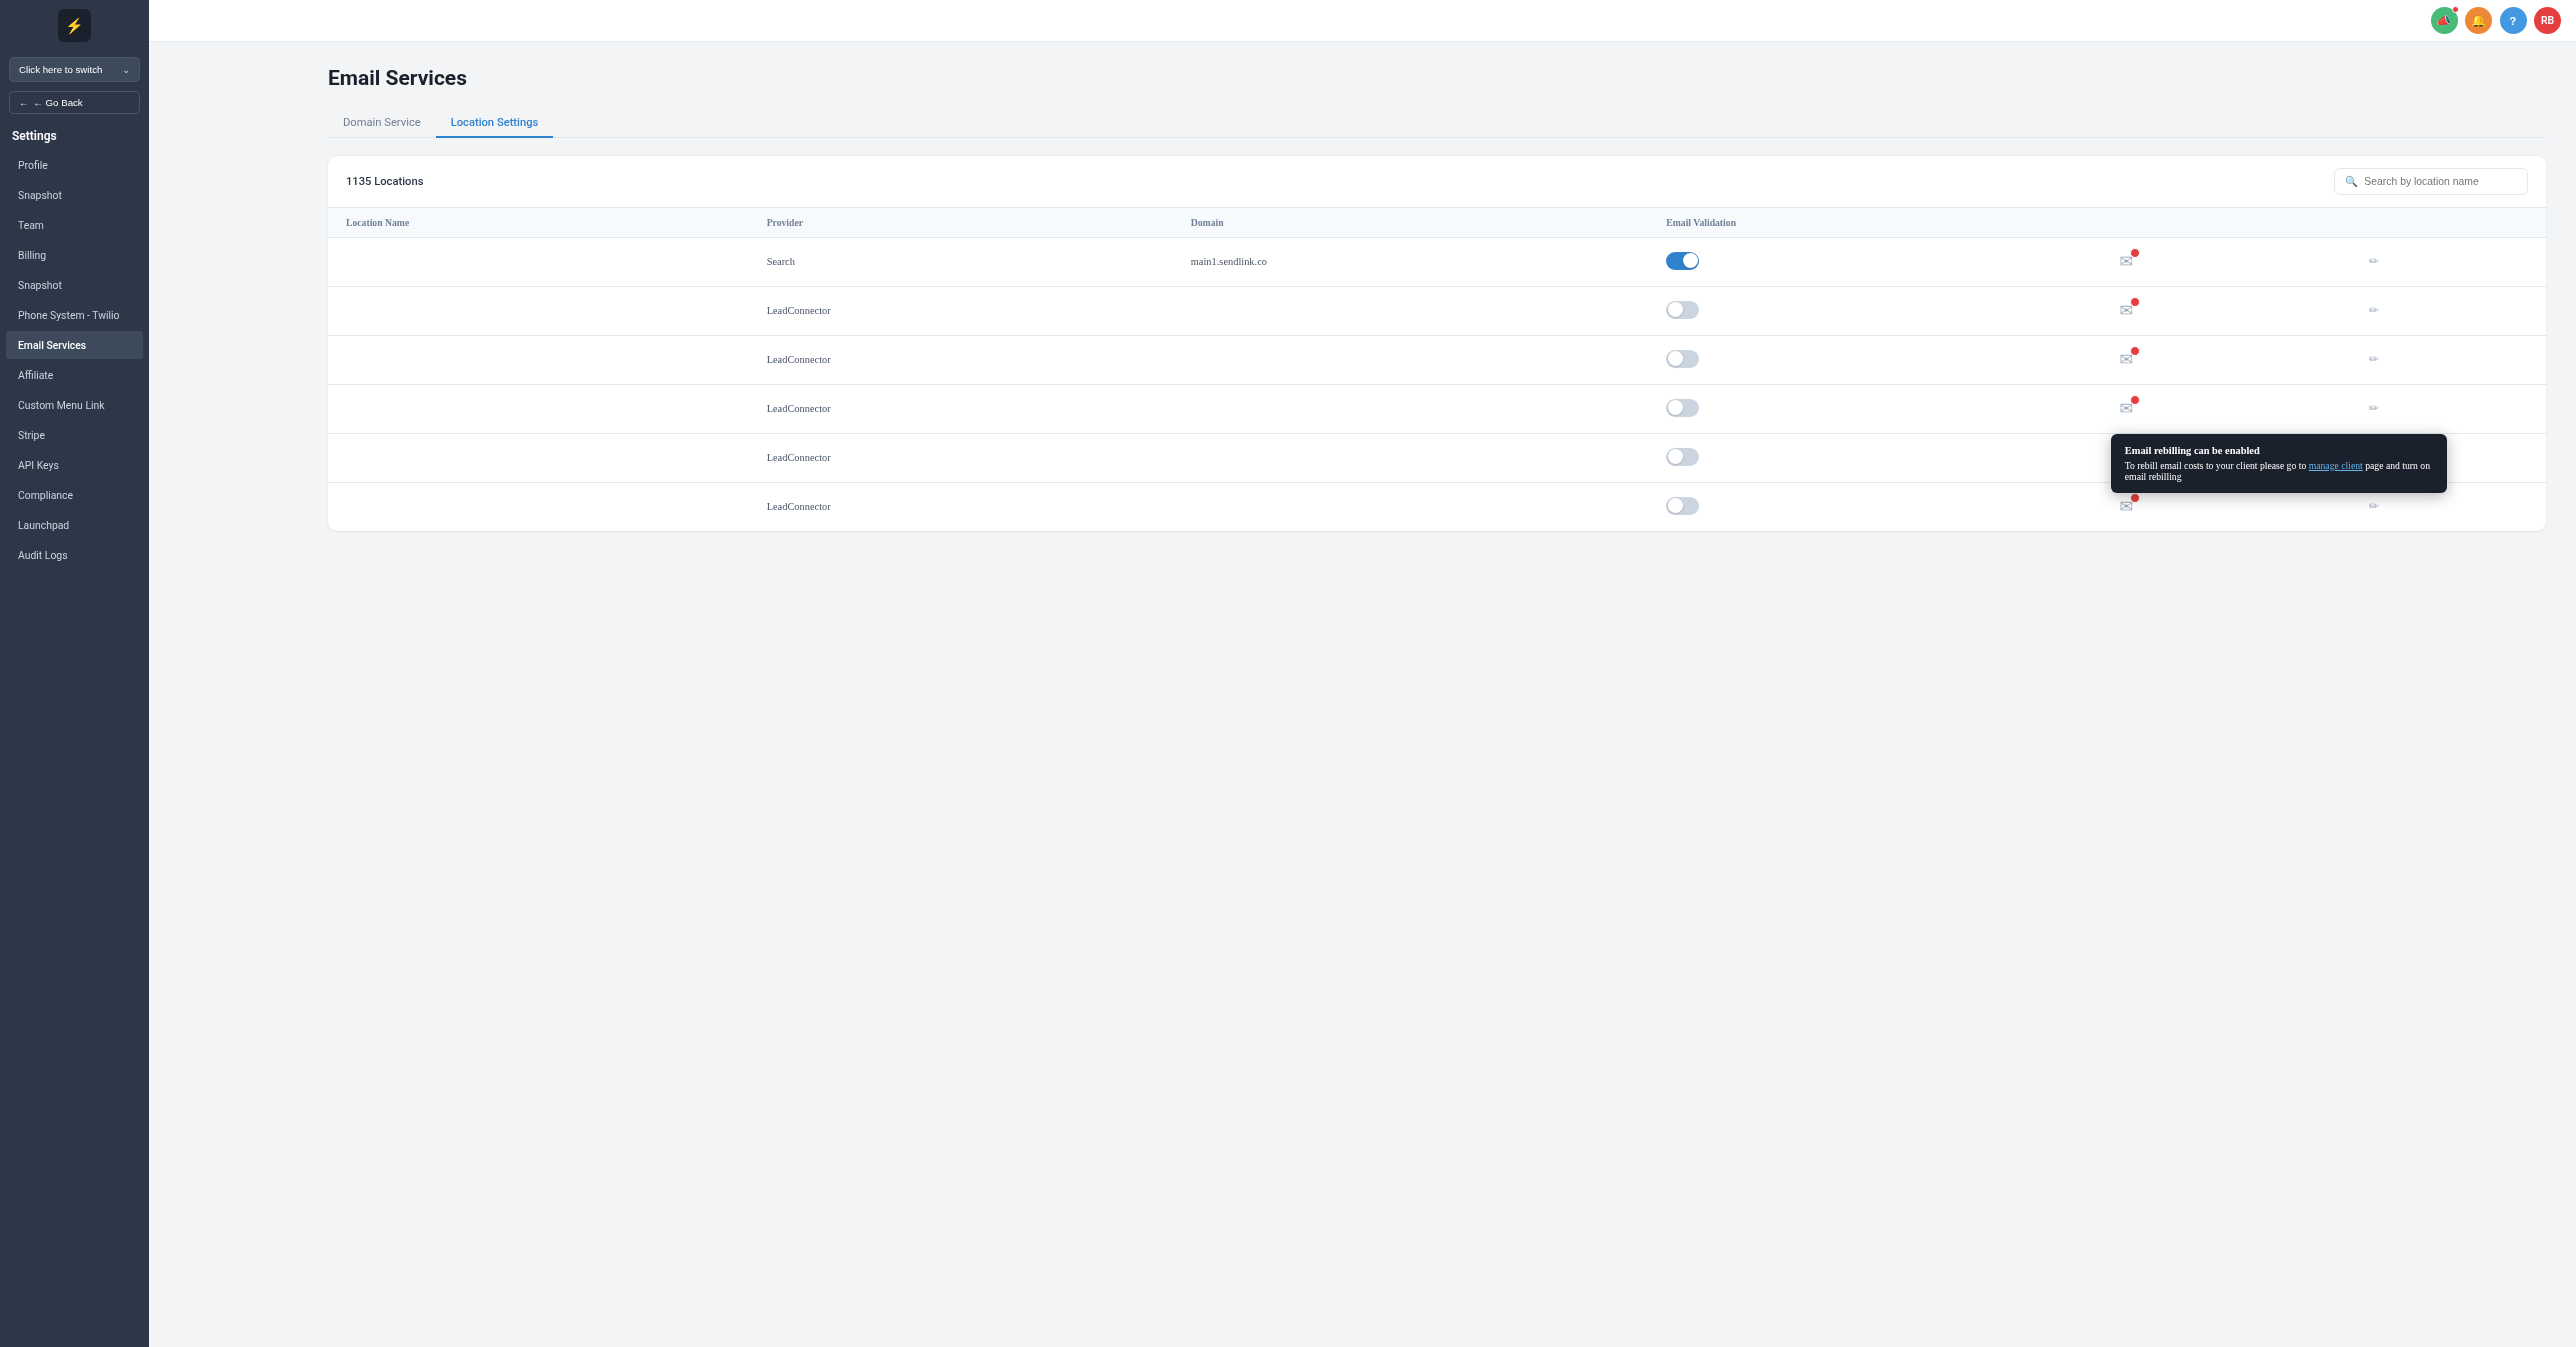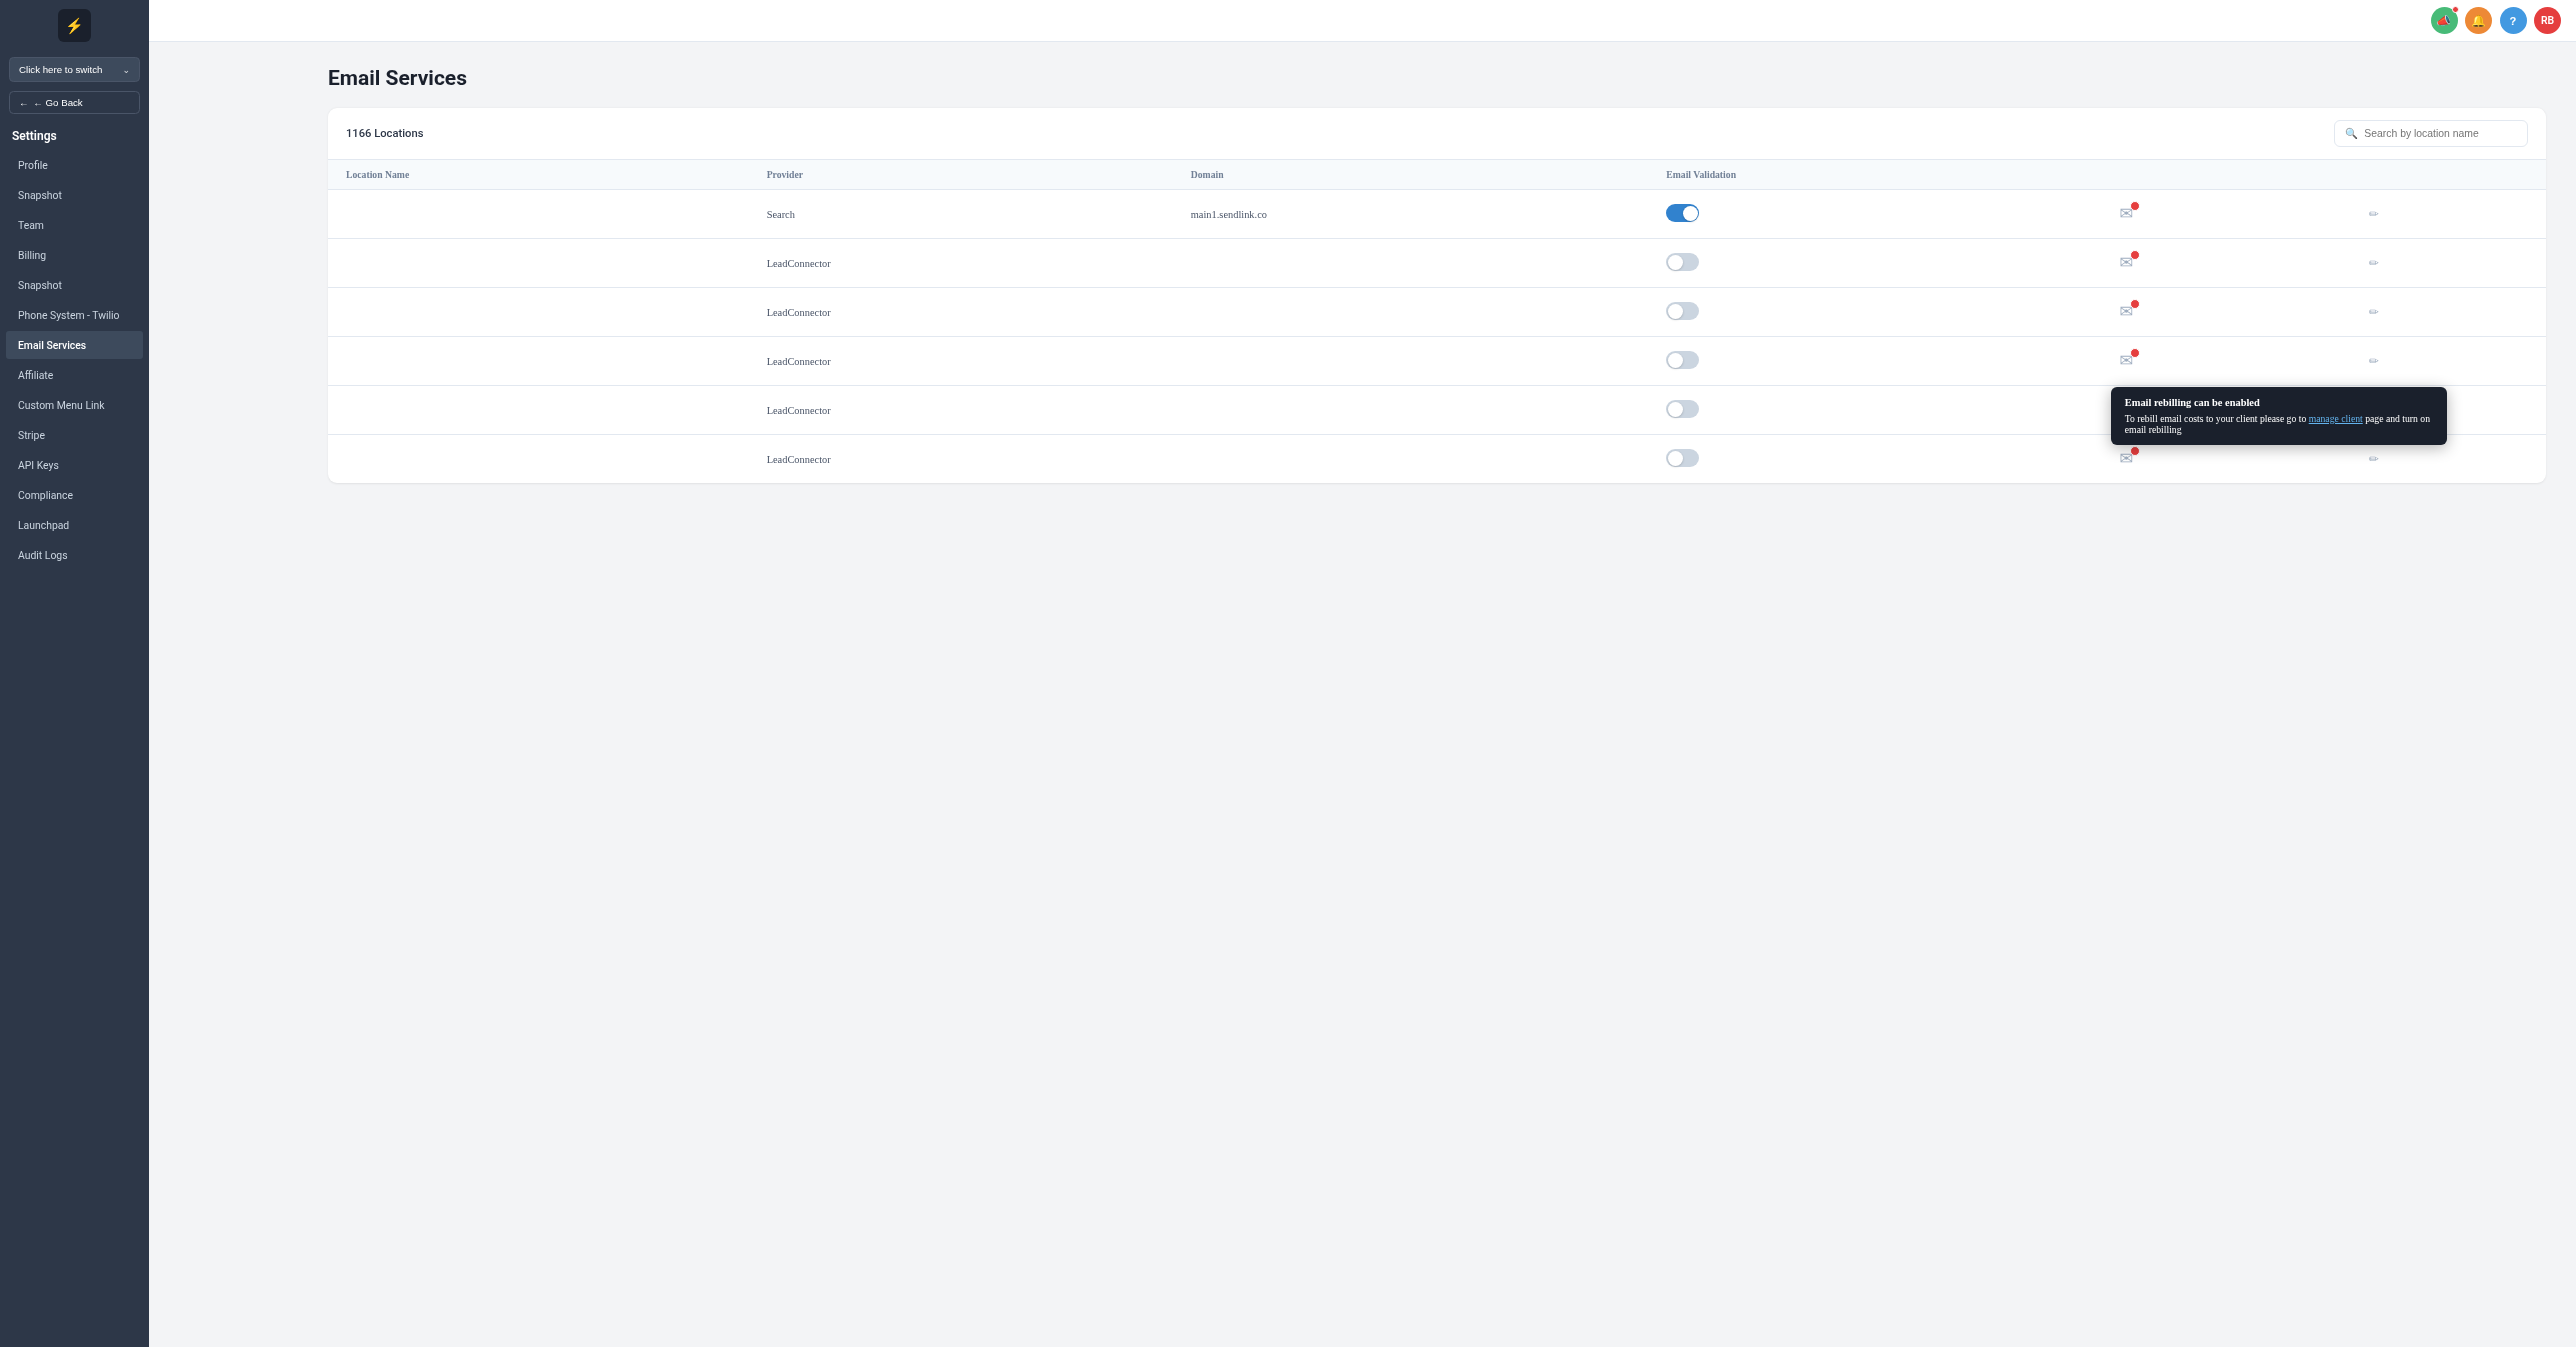--- a/index.html
+++ b/index.html
@@ -371,25 +371,29 @@
     <span style="font-weight:700;font-size:11.2px;">?</span>
   </button>
   <div class="topbar-avatar">
     <span>RB</span>
   </div>
 </div>
 
 <div class="main-content">
   <h1 class="page-title">Email Services</h1>
 
+  <div class="tabs" id="tabs-container">
+      <div class="tab">Domain Service</div>
+      <div class="tab active">Location Settings</div>
+    </div>
 
 
   <div class="table-card">
     <div class="table-header">
-      <span class="locations-count">1166 Locations</span>
+      <span class="locations-count">1135 Locations</span>
       <div class="search-box">
         <span class="search-icon">🔍</span>
         <input class="search-input" type="text" placeholder="Search by location name" style="">
       </div>
     </div>
 
     <table class="data-table">
       <thead>
         <tr id="table-header-row">
             <th>Location Name</th>

